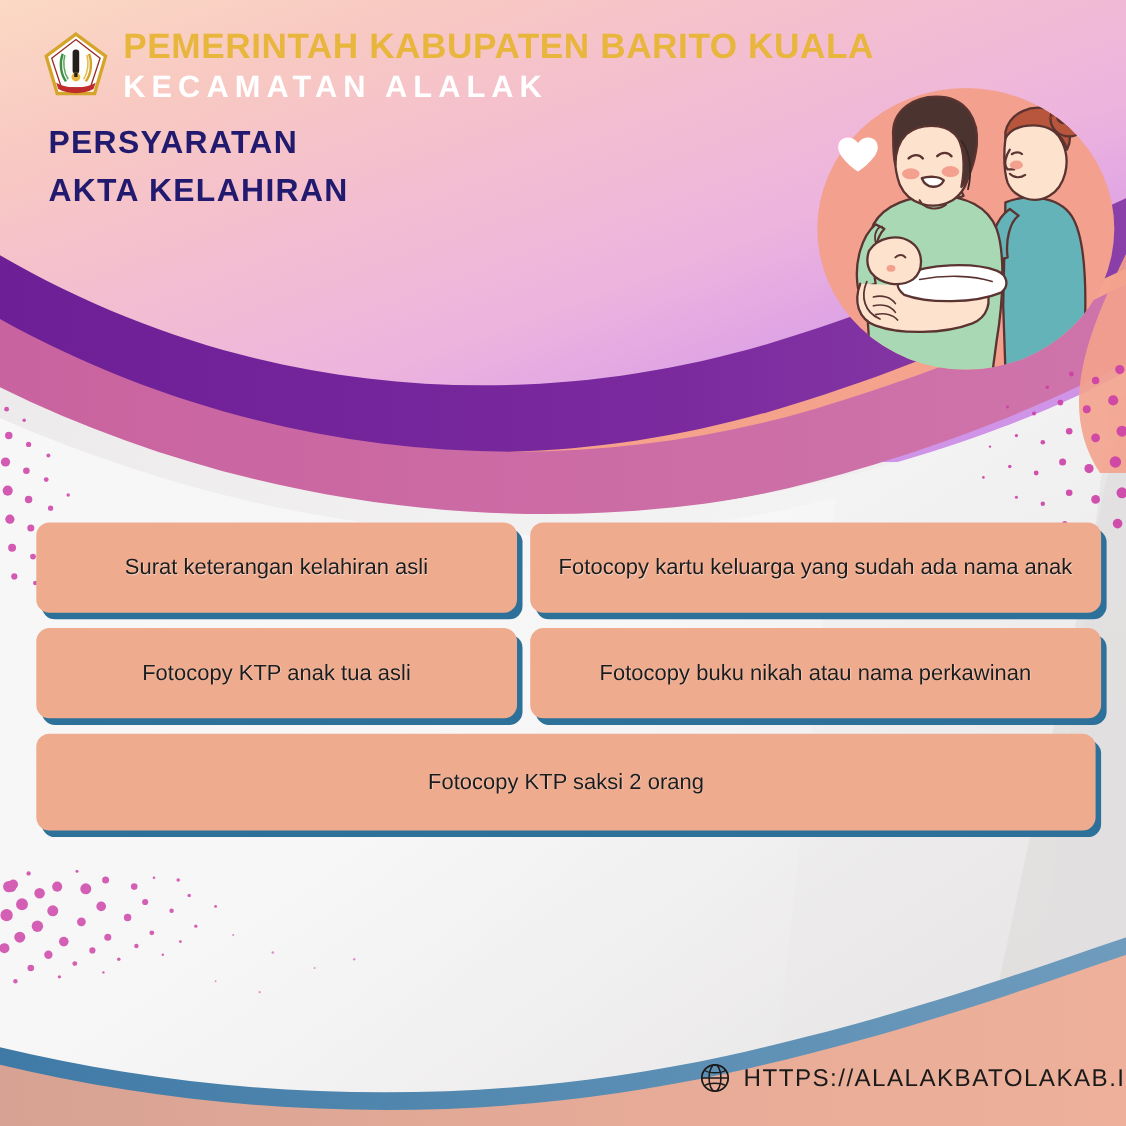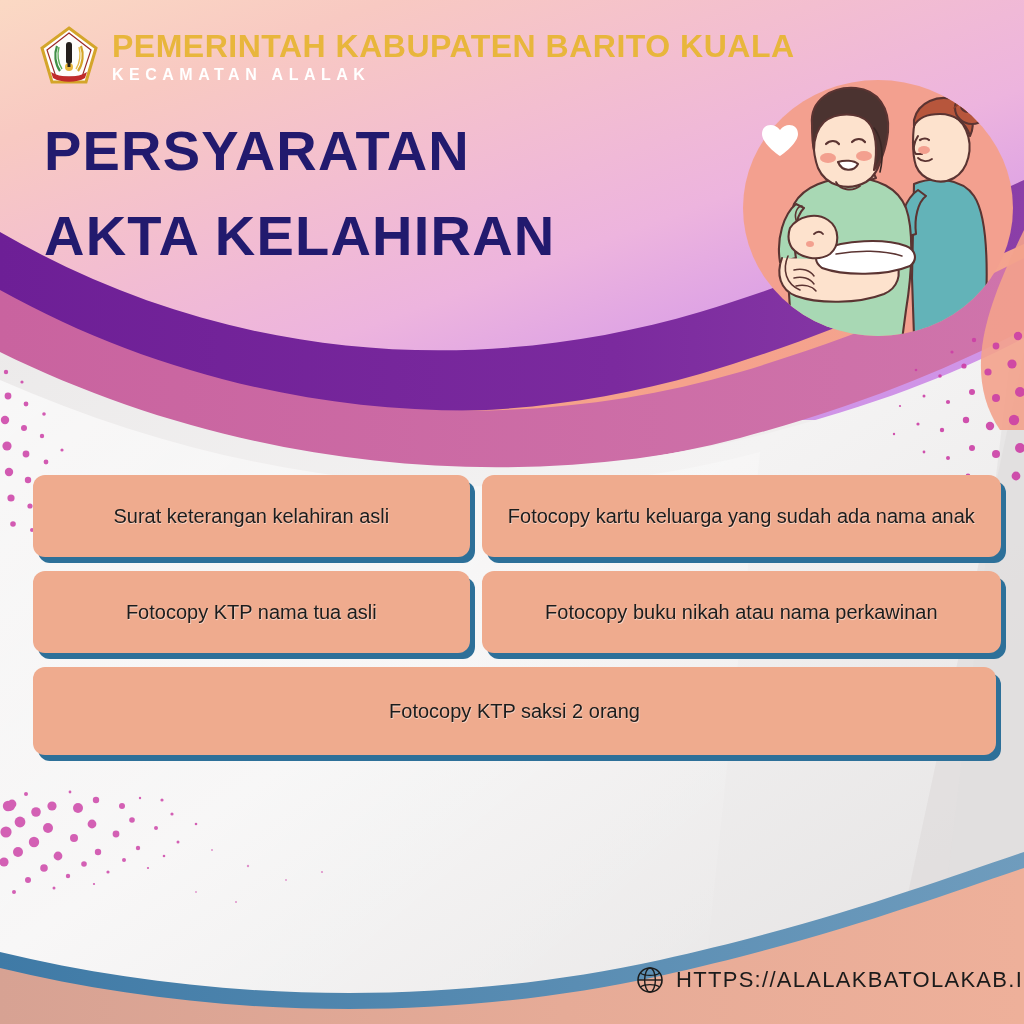--- a/index.html
+++ b/index.html
@@ -57,34 +57,34 @@
     justify-content: center;
     line-height: 1.06;
   }
   .gov-line {
     font-size: 32px;
     font-weight: bold;
     letter-spacing: 0.5px;
     color: #e8b63c;
   }
   .kec-line {
-    font-size: 16px;
+    font-size: 28px;
     font-weight: bold;
     letter-spacing: 5.5px;
     color: #ffffff;
     margin-top: 4px;
   }
   
   .title-block {
     position: absolute;
     top: 108px;
     left: 44px;
     color: #221a6e;
     font-weight: bold;
-    font-size: 56px;
+    font-size: 29px;
     letter-spacing: 1.2px;
     line-height: 1.52;
   }
   .title-block div { white-space: nowrap; }
 
   
   .illus-wrap {
     position: absolute;
     top: 78px;
     left: 718px;
@@ -415,21 +415,21 @@
       <path d="M62,52 C56,44 44,46 44,56 C44,64 56,74 62,78 C68,74 80,64 80,56 C80,46 68,44 62,52 Z" fill="#ffffff" stroke="none"></path>
     </svg>
   </div>
 
   <div class="boxes">
     <div class="box-row">
       <div class="req-box box-half-left">Surat keterangan kelahiran asli</div>
       <div class="req-box box-half-right">Fotocopy kartu keluarga yang sudah ada nama anak</div>
     </div>
     <div class="box-row">
-      <div class="req-box box-half-left">Fotocopy KTP nama tua asli</div>
+      <div class="req-box box-half-left">Fotocopy KTP anak tua asli</div>
       <div class="req-box box-half-right">Fotocopy buku nikah atau nama perkawinan</div>
     </div>
     <div class="box-row">
       <div class="req-box box-full">Fotocopy KTP saksi 2 orang</div>
     </div>
   </div>
 
   <div class="footer-url">
     <svg class="globe-icon" viewBox="0 0 28 28">
       <circle cx="14" cy="14" r="12" fill="none" stroke="#1b1b1b" stroke-width="1.6"></circle>

